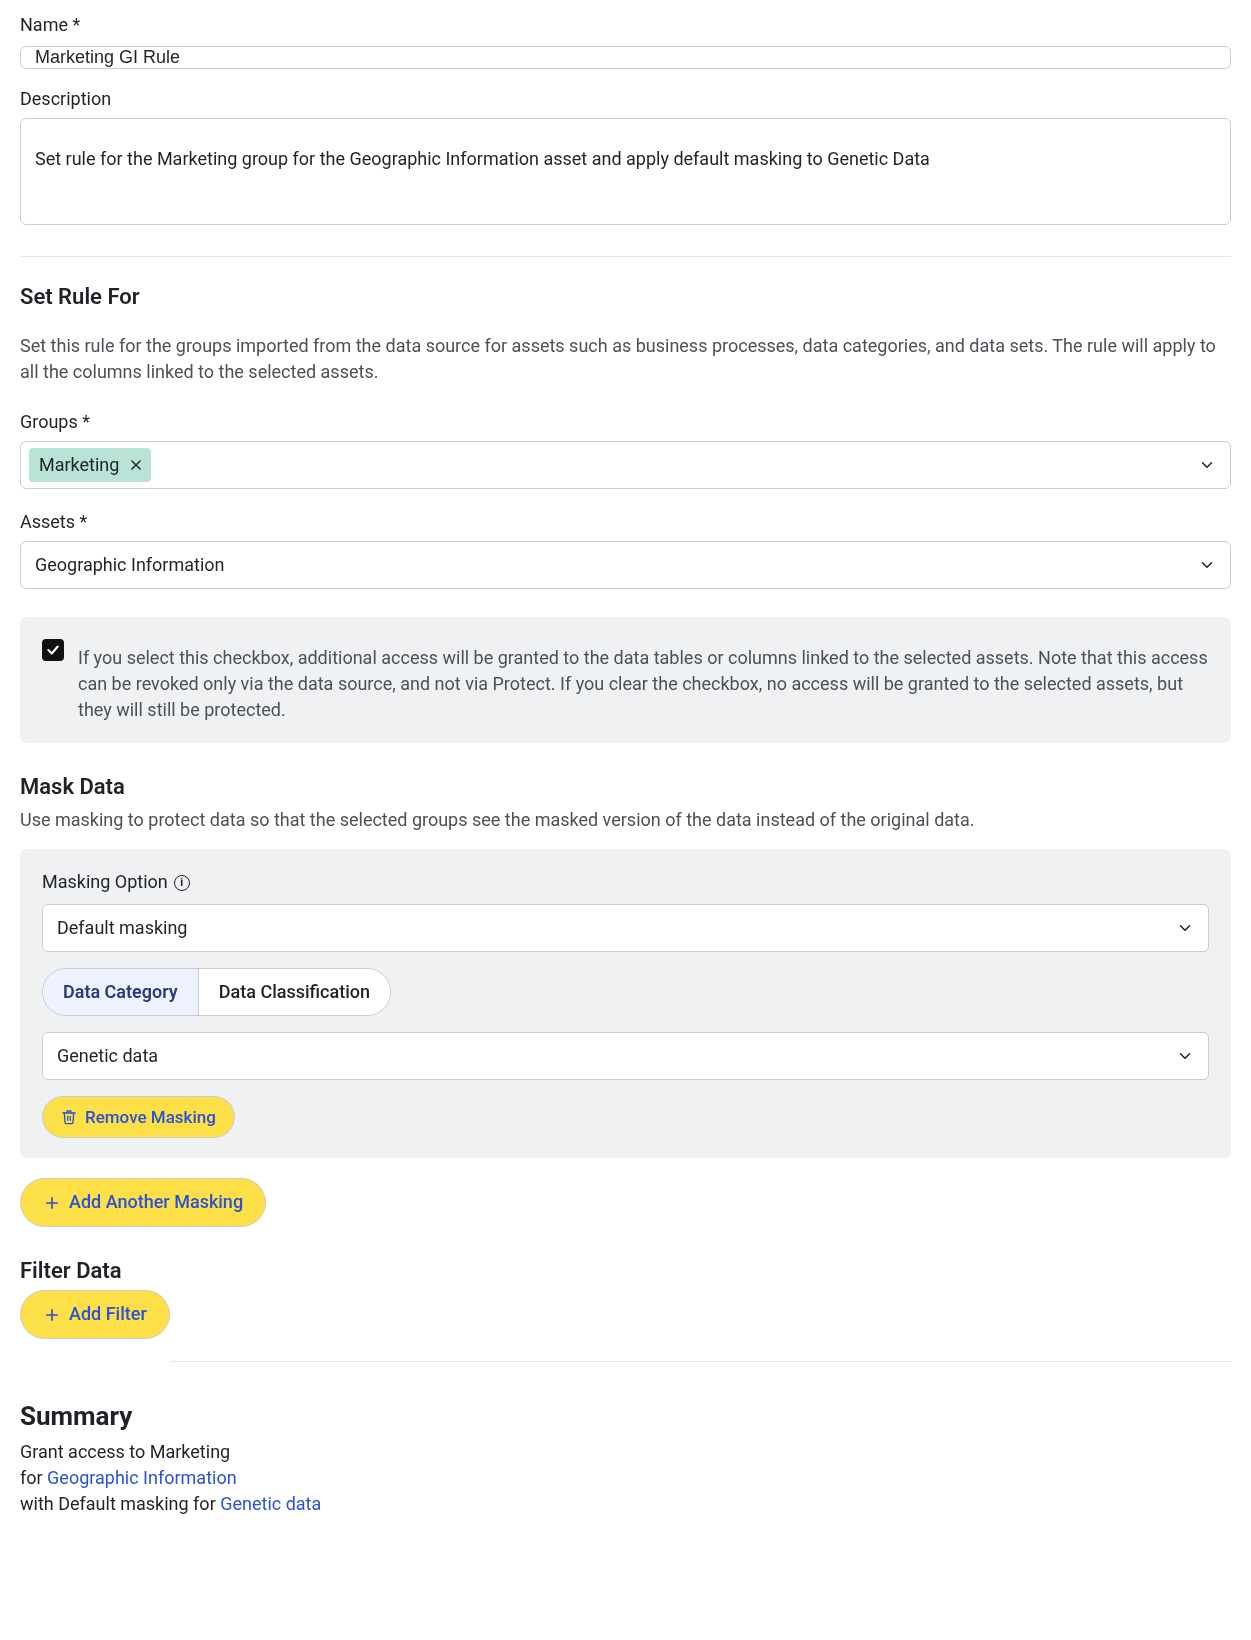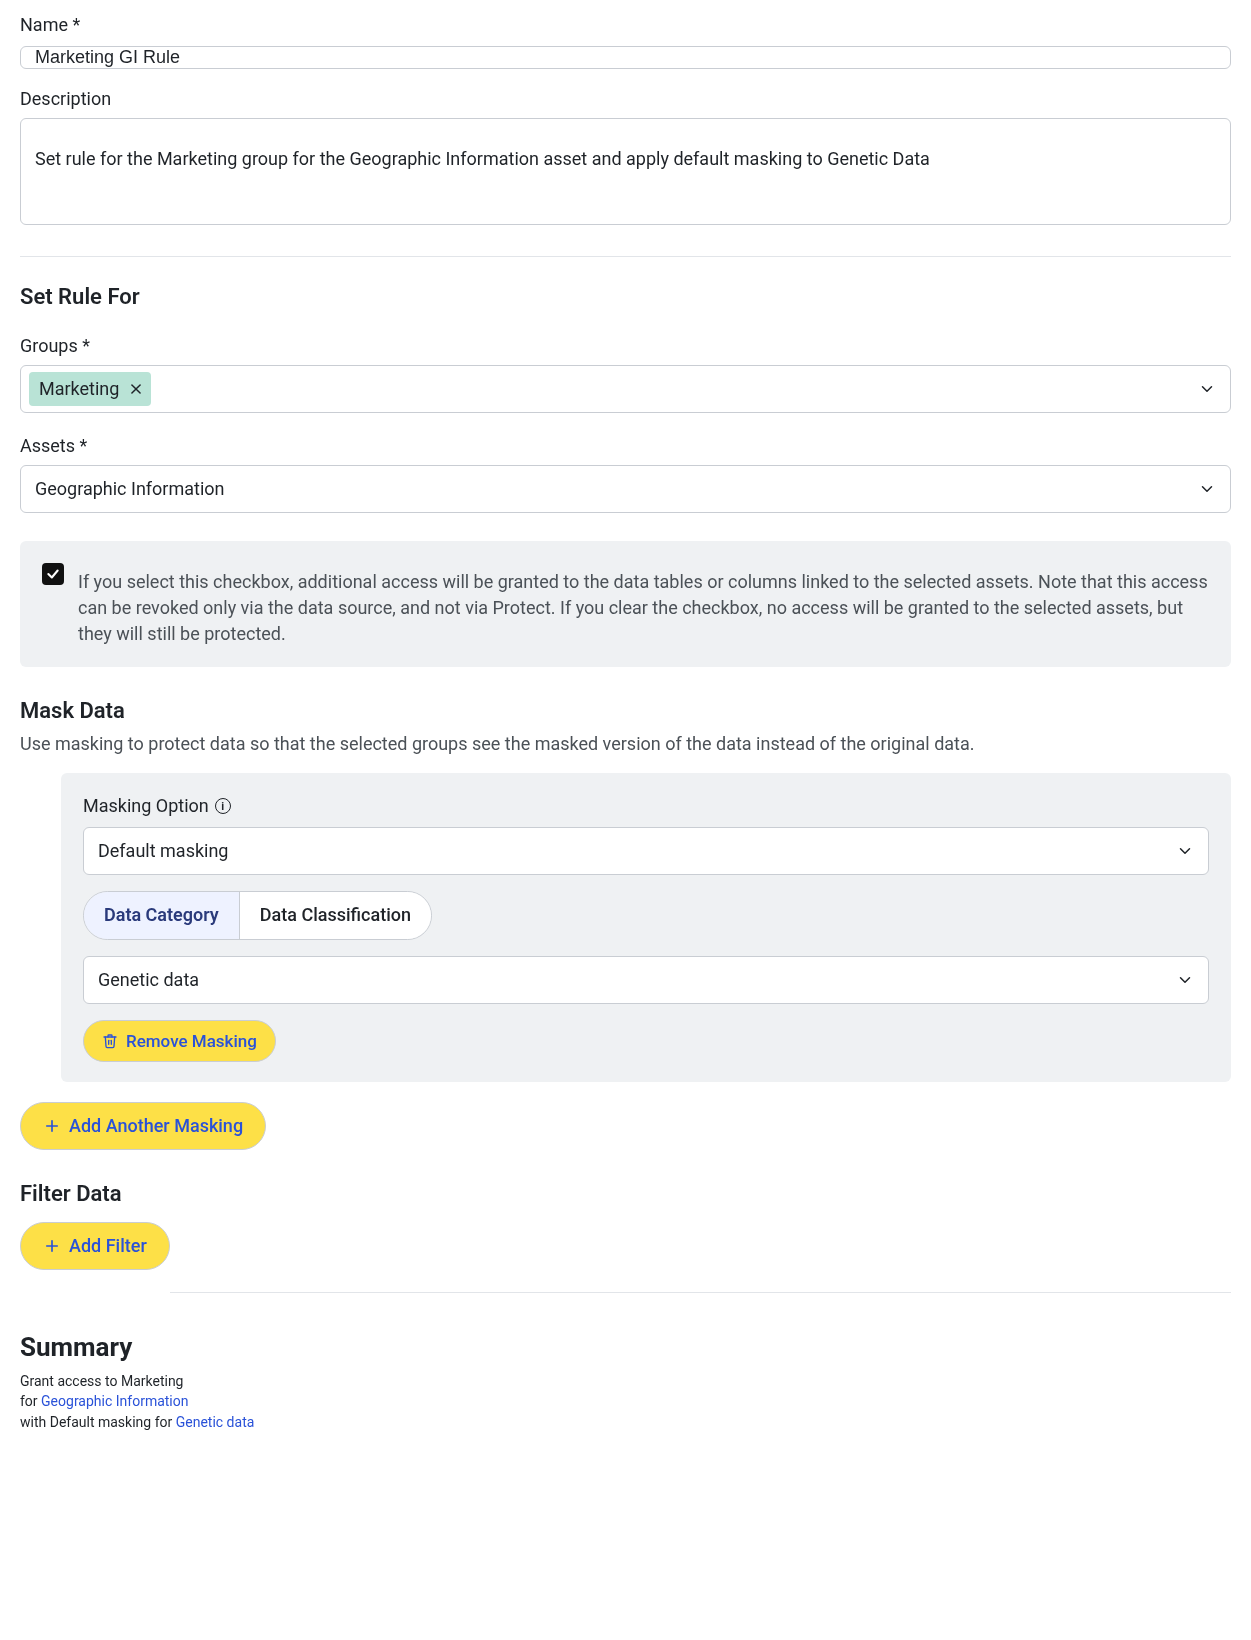--- a/index.html
+++ b/index.html
@@ -122,21 +122,20 @@
     margin-top: 2px;
     cursor: pointer;
   }
   .checkbox svg { display:block; }
   .cb-title { font-size: 18px; color:#1f2328; }
   .cb-desc { font-size: 18px; color:#4b5157; margin-top: 8px; }
   .mask-panel {
     background: #eff1f3;
     border-radius: 6px;
     padding: 20px 22px;
-    margin-left: 41px;
   }
   .inline-info {
     display: inline-flex;
     align-items: center;
     gap: 6px;
   }
   .info-icon {
     width: 16px; height: 16px;
     border: 1.5px solid #1f2328;
     border-radius: 50%;
@@ -187,21 +186,21 @@
     padding: 8px 18px;
     font-size: 17px;
   }
   .pill-btn svg { display:block; }
   .summary-title {
     font-size: 26px;
     font-weight: 700;
     margin: 36px 0 4px 0;
   }
   .summary-line {
-    font-size: 14px;
+    font-size: 18px;
     color: #1f2328;
   }
   .link { color:#2a52d8; cursor:pointer; }
   .gap8 { height:8px; }
   .gap16 { height:16px; }
   .gap20 { height:20px; }
   .gap28 { height:28px; }
 </style>
 </head>
 <body>
@@ -214,20 +213,21 @@
   <div class="gap16"></div>
 
   
   <label class="field-label">Description</label>
   <textarea class="text-area" style="">Set rule for the Marketing group for the Geographic Information asset and apply default masking to Genetic Data</textarea>
 
   <hr class="hr">
 
   
   <h2 class="section-title">Set Rule For</h2>
+  <p class="section-desc">Set this rule for the groups imported from the data source for assets such as business processes, data categories, and data sets. The rule will apply to all the columns linked to the selected assets.</p>
 
   <label class="field-label req">Groups</label>
   <div class="select-box" style="padding:6px 40px 6px 8px;">
     <span class="chip">
       <span>Marketing</span>
       <span class="x-btn">
         <svg width="14" height="14" viewBox="0 0 24 24" fill="none" stroke="#1f2328" stroke-width="2.5" stroke-linecap="round">
             <line x1="5" y1="5" x2="19" y2="19"></line>
             <line x1="19" y1="5" x2="5" y2="19"></line>
           </svg>
@@ -323,21 +323,21 @@
     <svg width="18" height="18" viewBox="0 0 24 24" fill="none" stroke="#2a52d8" stroke-width="2.2" stroke-linecap="round">
         <line x1="12" y1="5" x2="12" y2="19"></line>
         <line x1="5" y1="12" x2="19" y2="12"></line>
       </svg>
     <span>Add Another Masking</span>
   </div>
 
   <div class="gap28"></div>
 
   
-  <h2 class="section-title" style="margin-bottom:12px;">Filter Data</h2>
+  <h2 class="section-title" style="margin-bottom:4px;">Filter Data</h2>
 
   <div class="pill-btn">
     <svg width="18" height="18" viewBox="0 0 24 24" fill="none" stroke="#2a52d8" stroke-width="2.2" stroke-linecap="round">
         <line x1="12" y1="5" x2="12" y2="19"></line>
         <line x1="5" y1="12" x2="19" y2="12"></line>
       </svg>
     <span>Add Filter</span>
   </div>
 
   <hr class="hr" style="margin-top:22px; margin-left:150px;">

